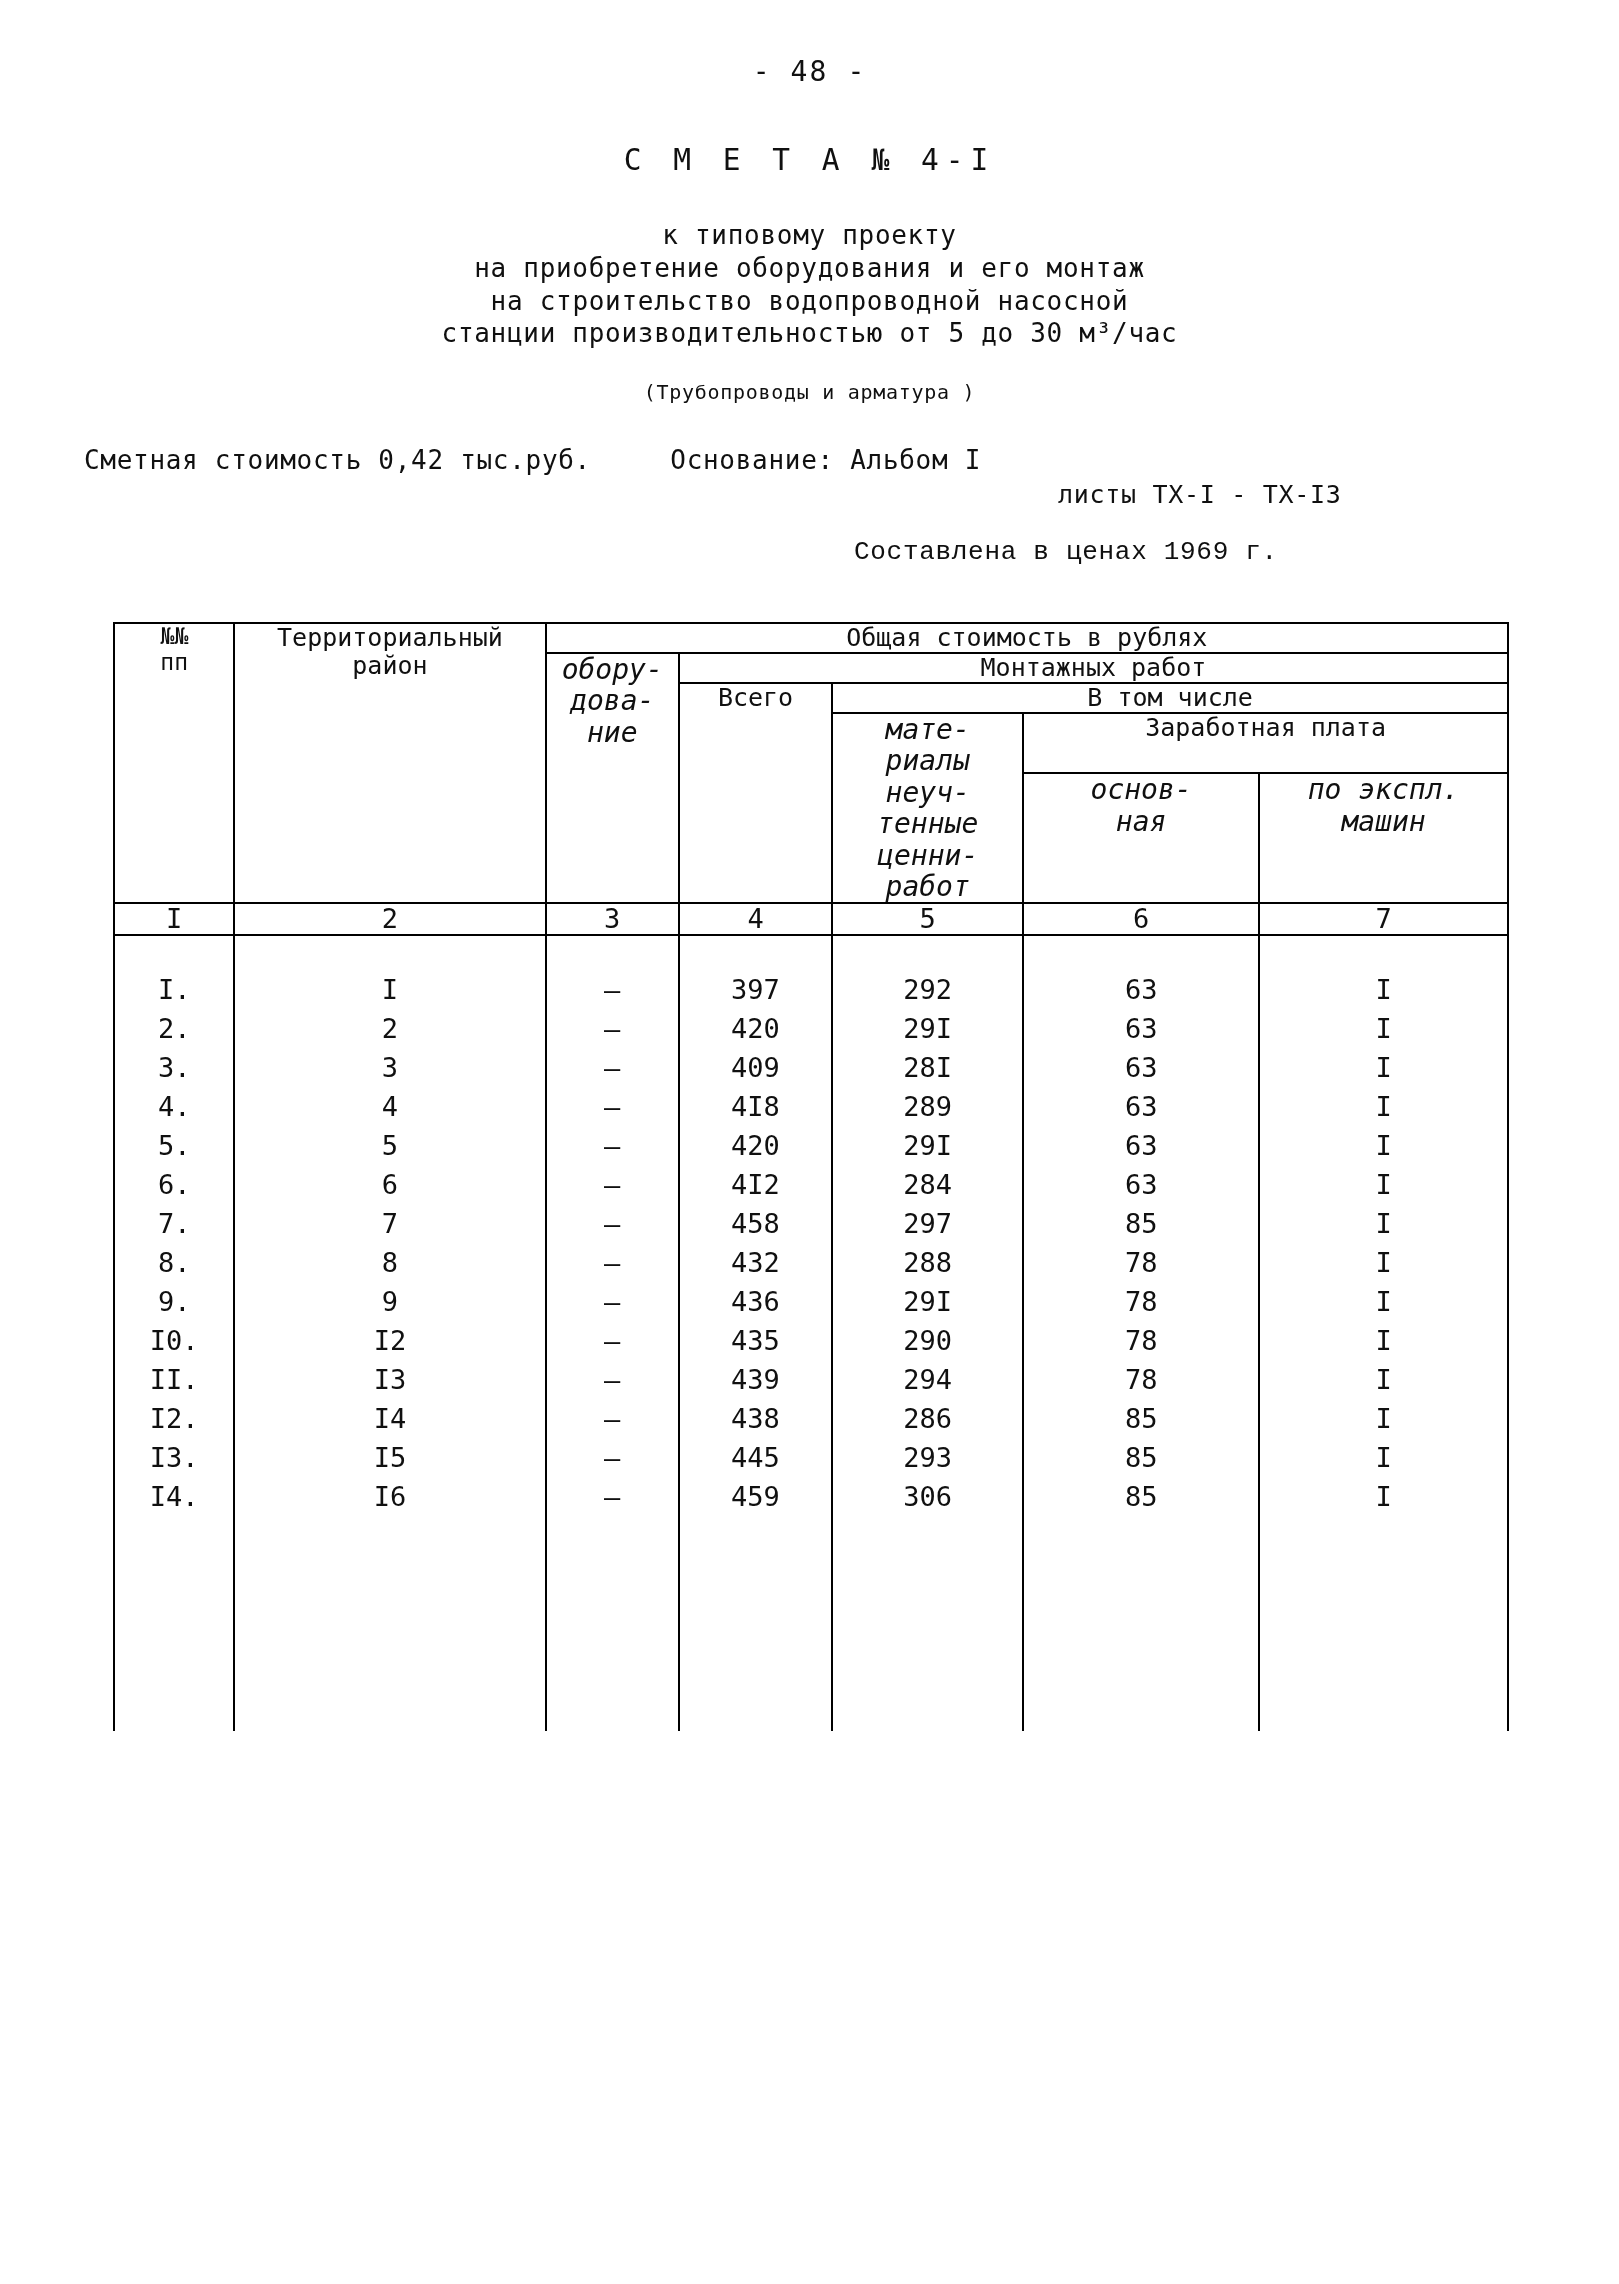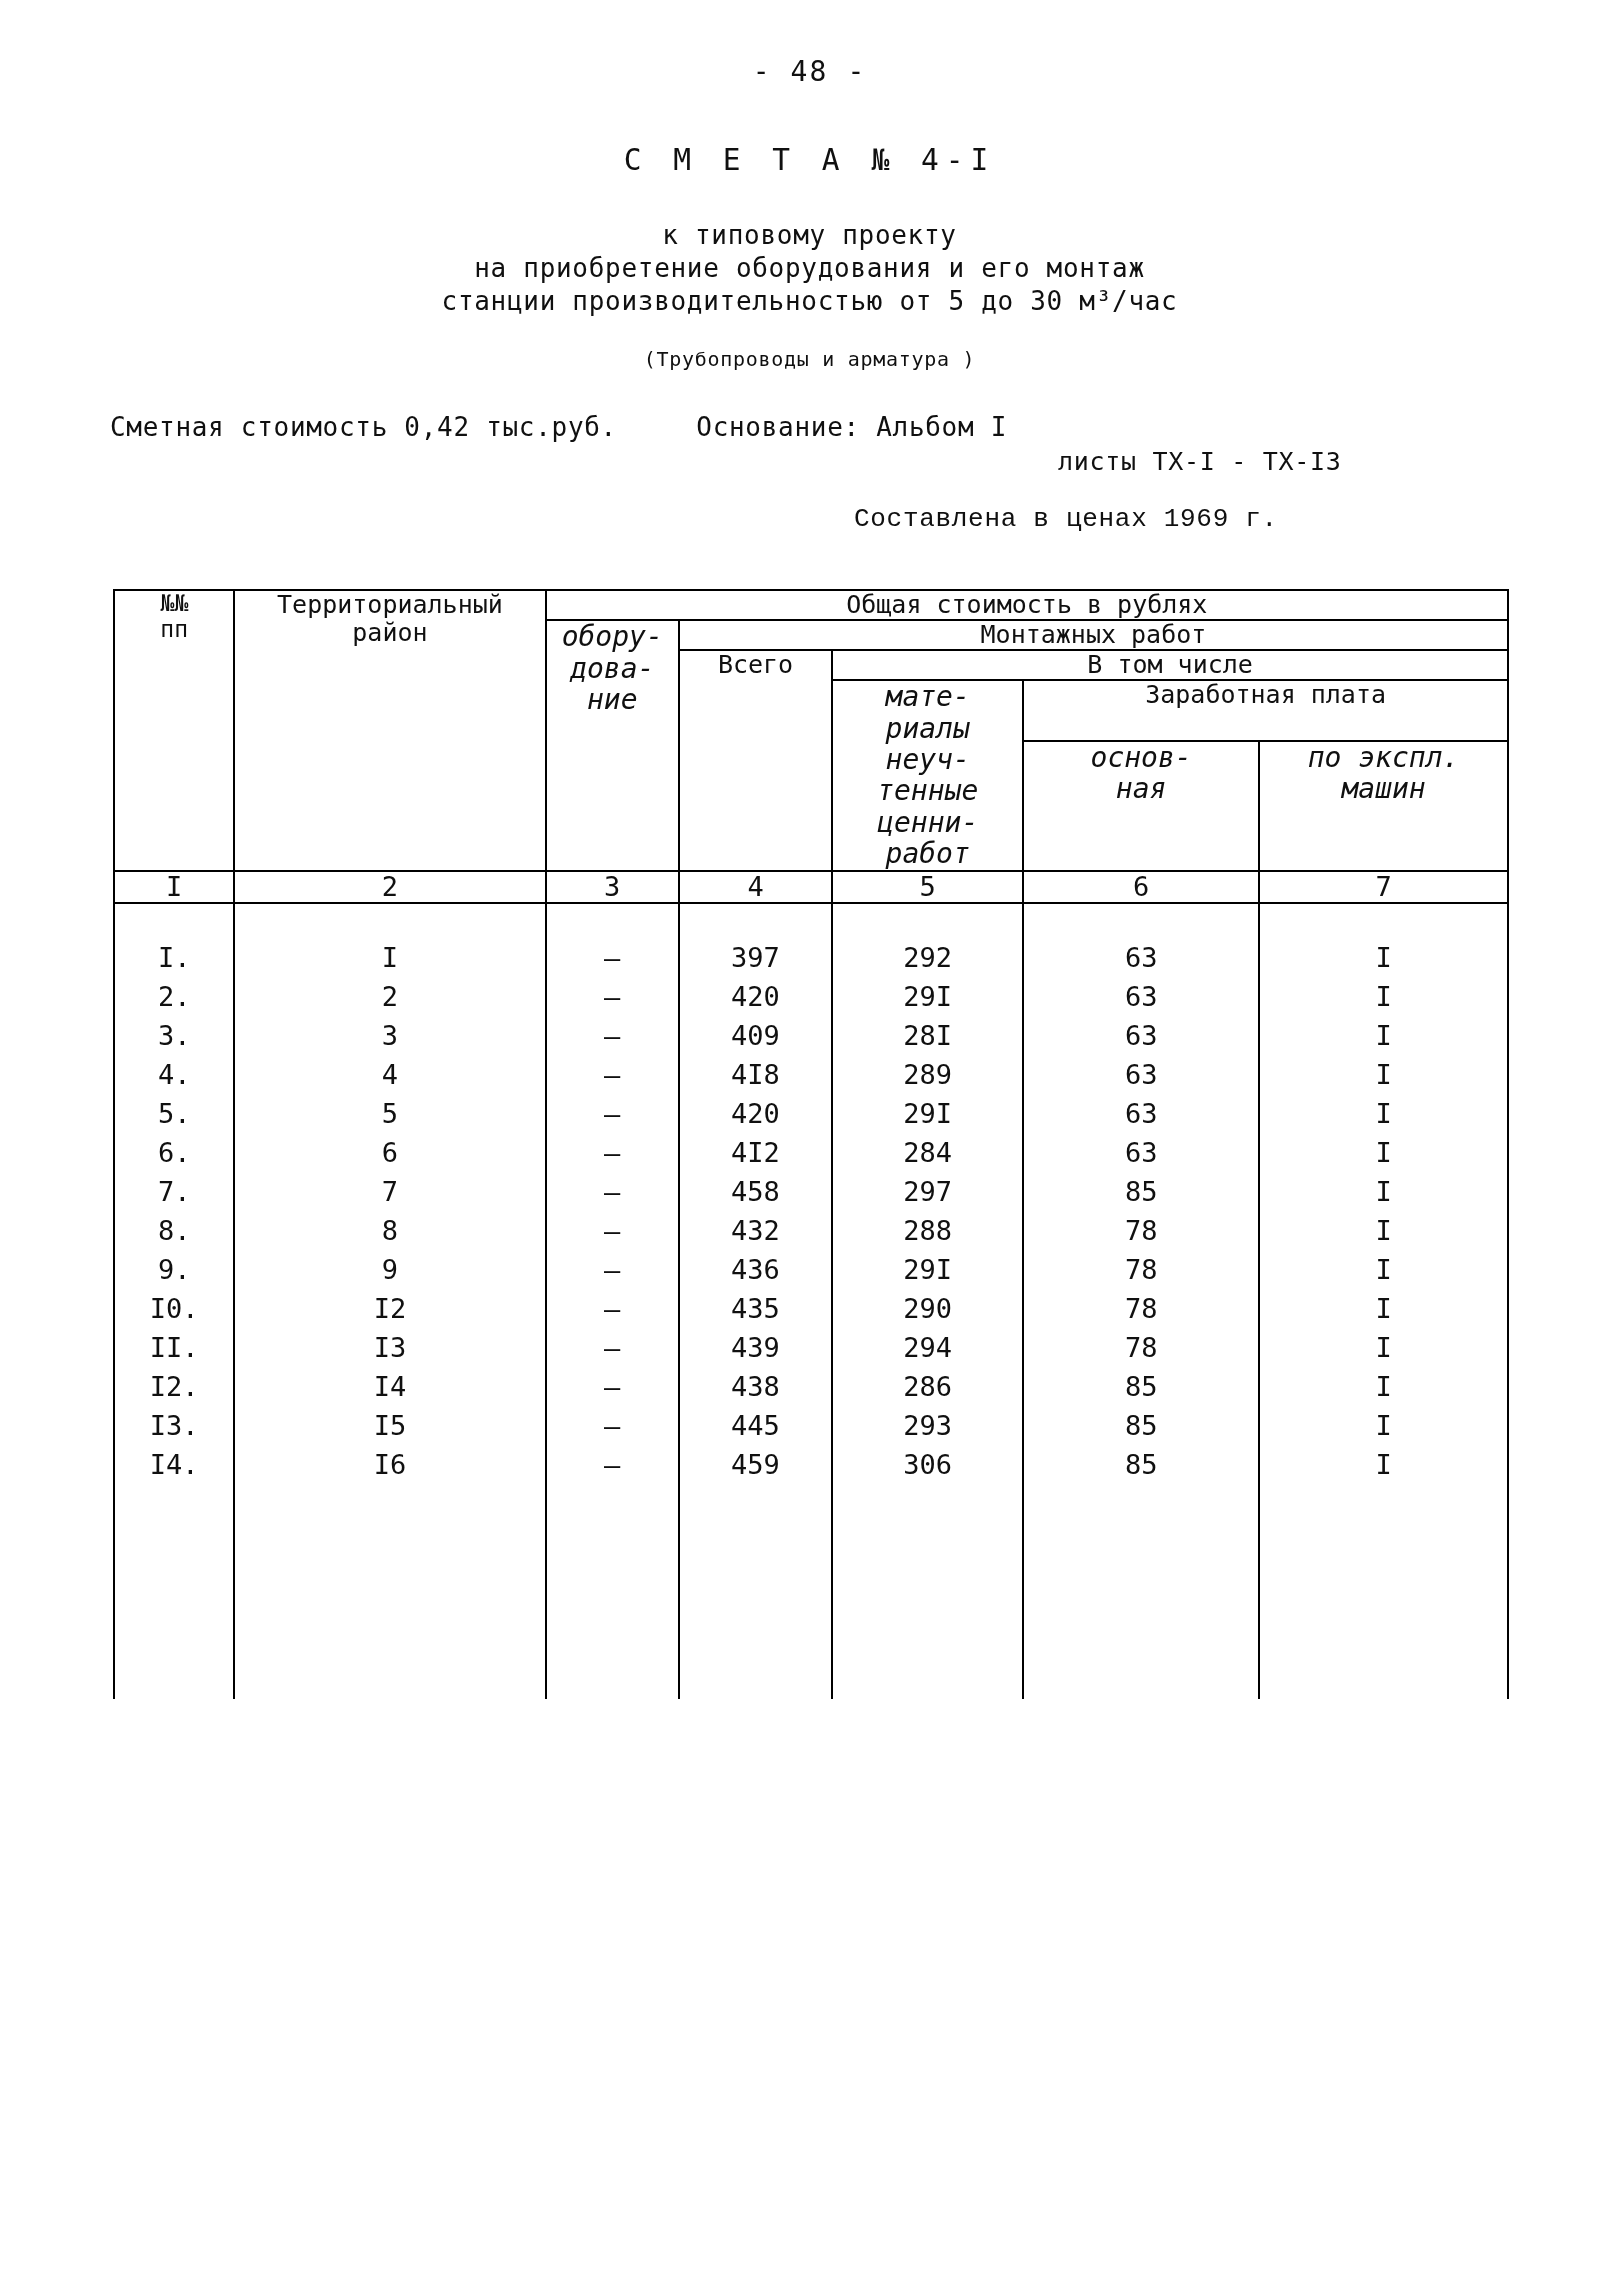--- a/index.html
+++ b/index.html
@@ -43,21 +43,21 @@
   .paren {
     text-align: center;
     font-size: 20px;
     margin-top: 29.5px;
     letter-spacing: 0.7px;
   }
   .costline {
     margin-top: 41px;
     font-size: 26px;
     letter-spacing: 0.7px;
-    padding-left: 110px;
+    padding-left: 84px;
     position: relative;
   }
   .costline .osn {
     margin-left: 63px;
   }
   .listy {
     font-size: 25px;
     letter-spacing: 0.7px;
     padding-left: 1058px;
     margin-top: 5.6px;
@@ -137,20 +137,21 @@
 
 <div class="page">
 
   <div class="pageno">- 48 -</div>
 
   <div class="doctitle">С М Е Т А  № 4-I</div>
 
   <div class="subtitle">
     <div>к типовому проекту</div>
     <div>на приобретение оборудования и его монтаж</div>
+    <div>на строительство водопроводной насосной</div>
     <div>станции производительностью от 5 до 30 м³/час</div>
   </div>
 
   <div class="paren">(Трубопроводы и арматура )</div>
 
   <div class="costline">
     <span>Сметная стоимость 0,42 тыс.руб.</span>
     <span class="osn">Основание:  Альбом I</span>
   </div>
   <div class="listy">листы ТХ-I  -  ТХ-I3</div>

